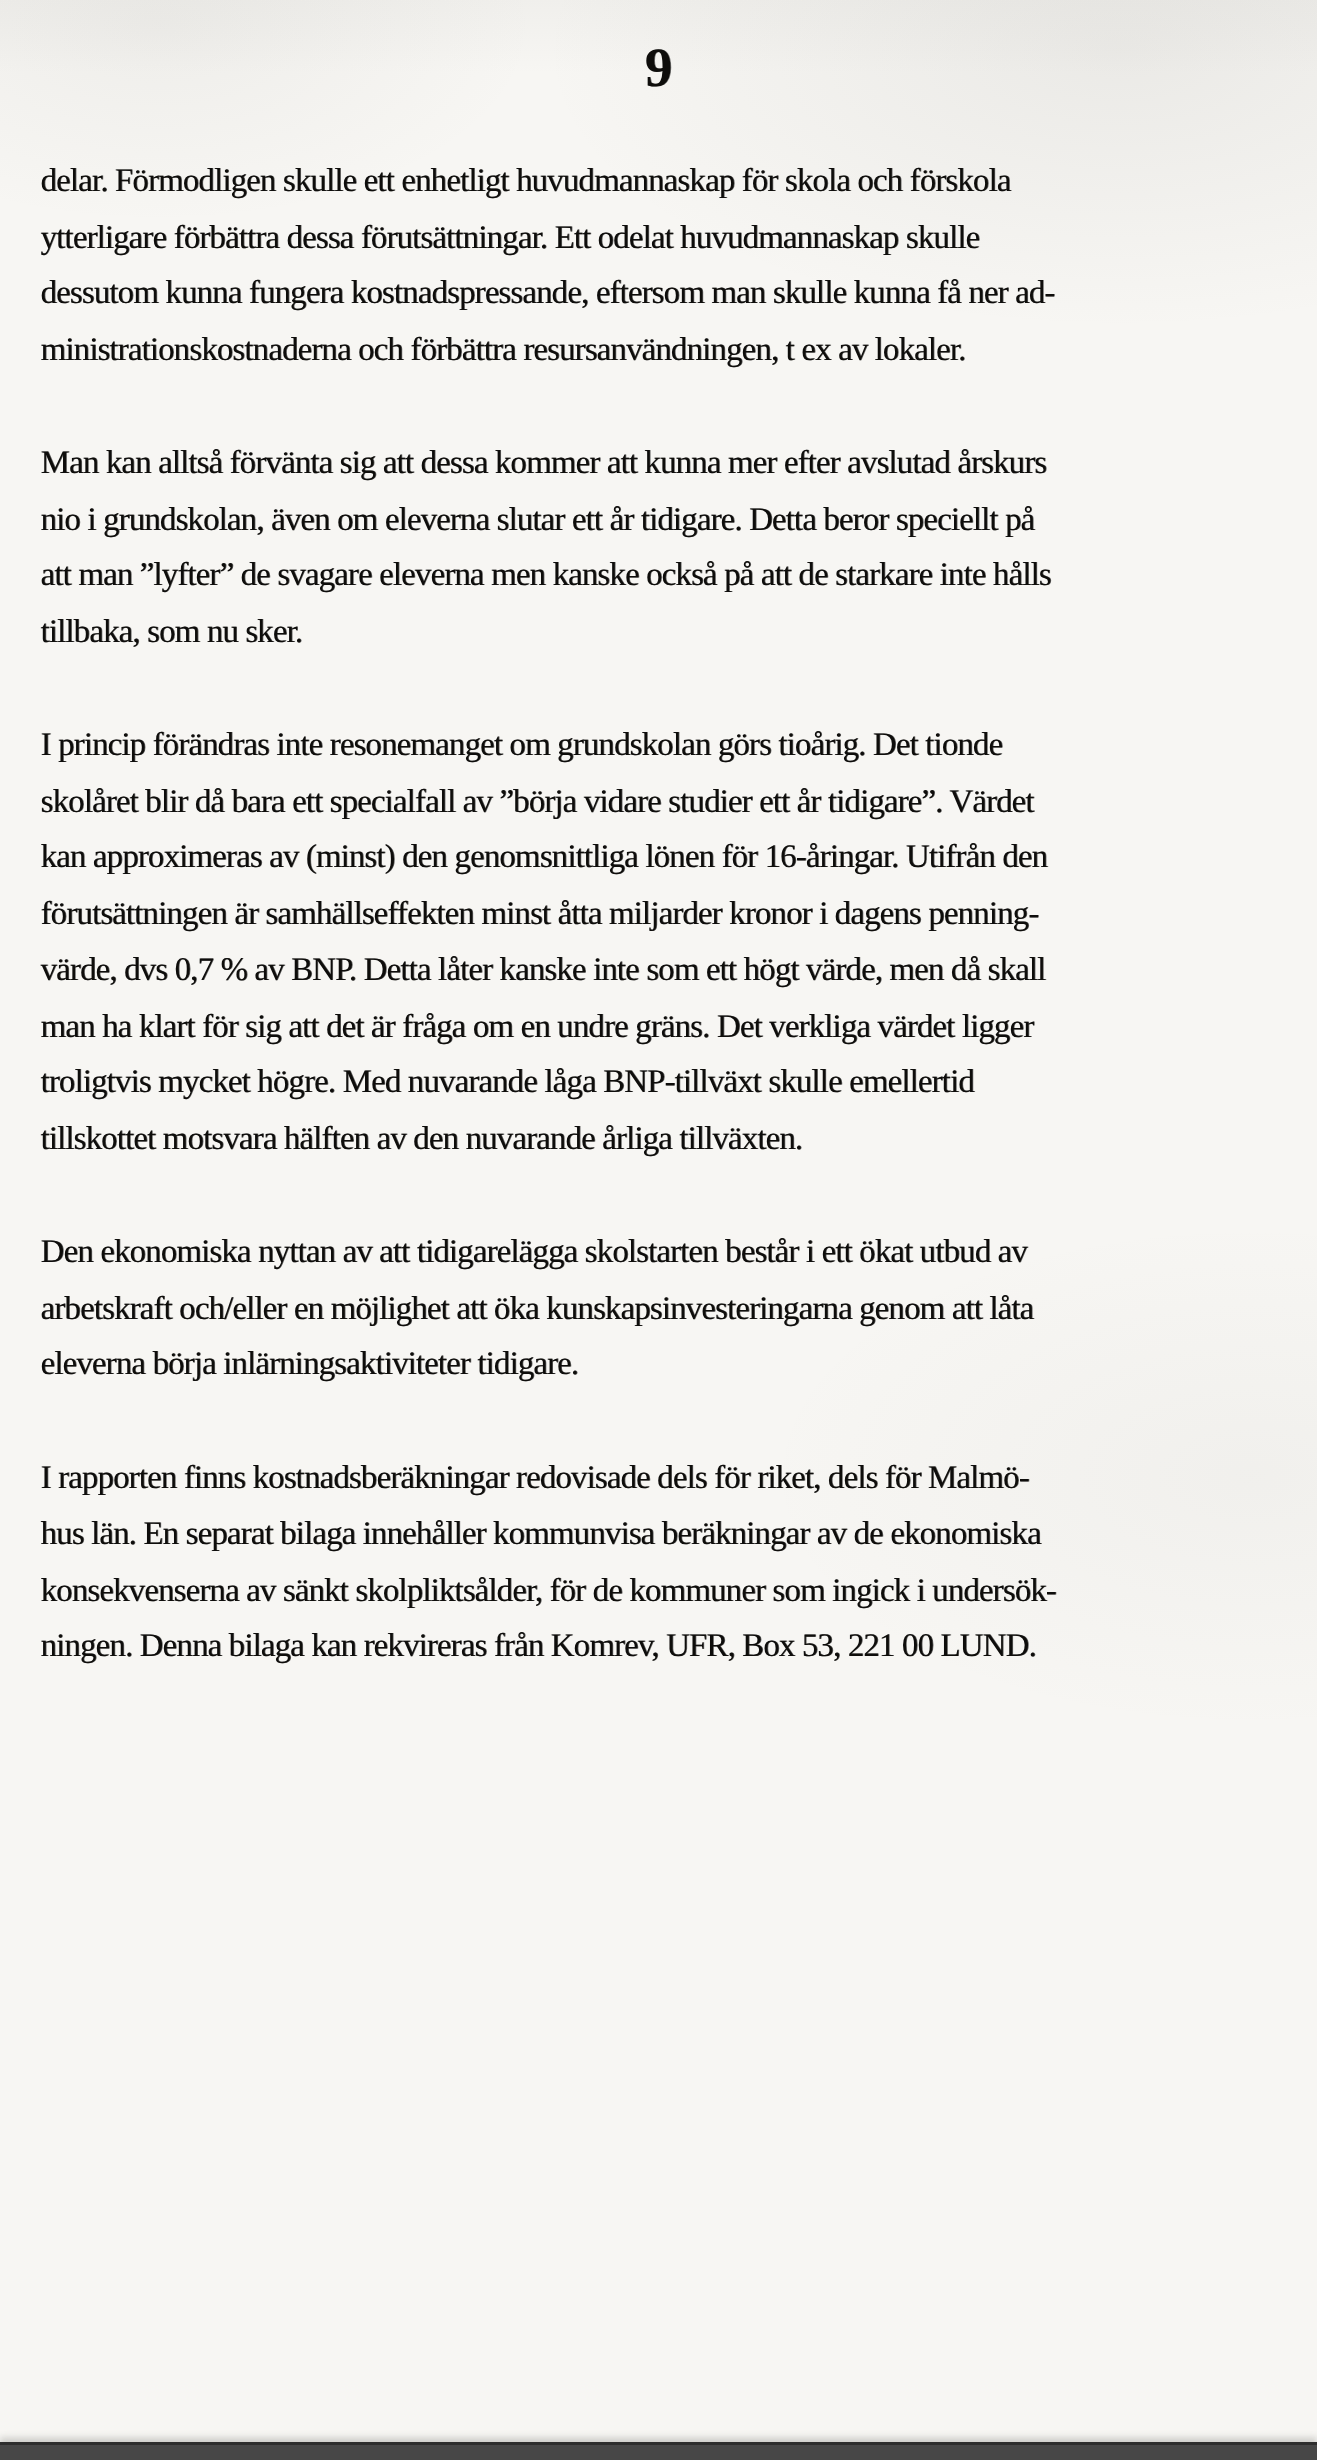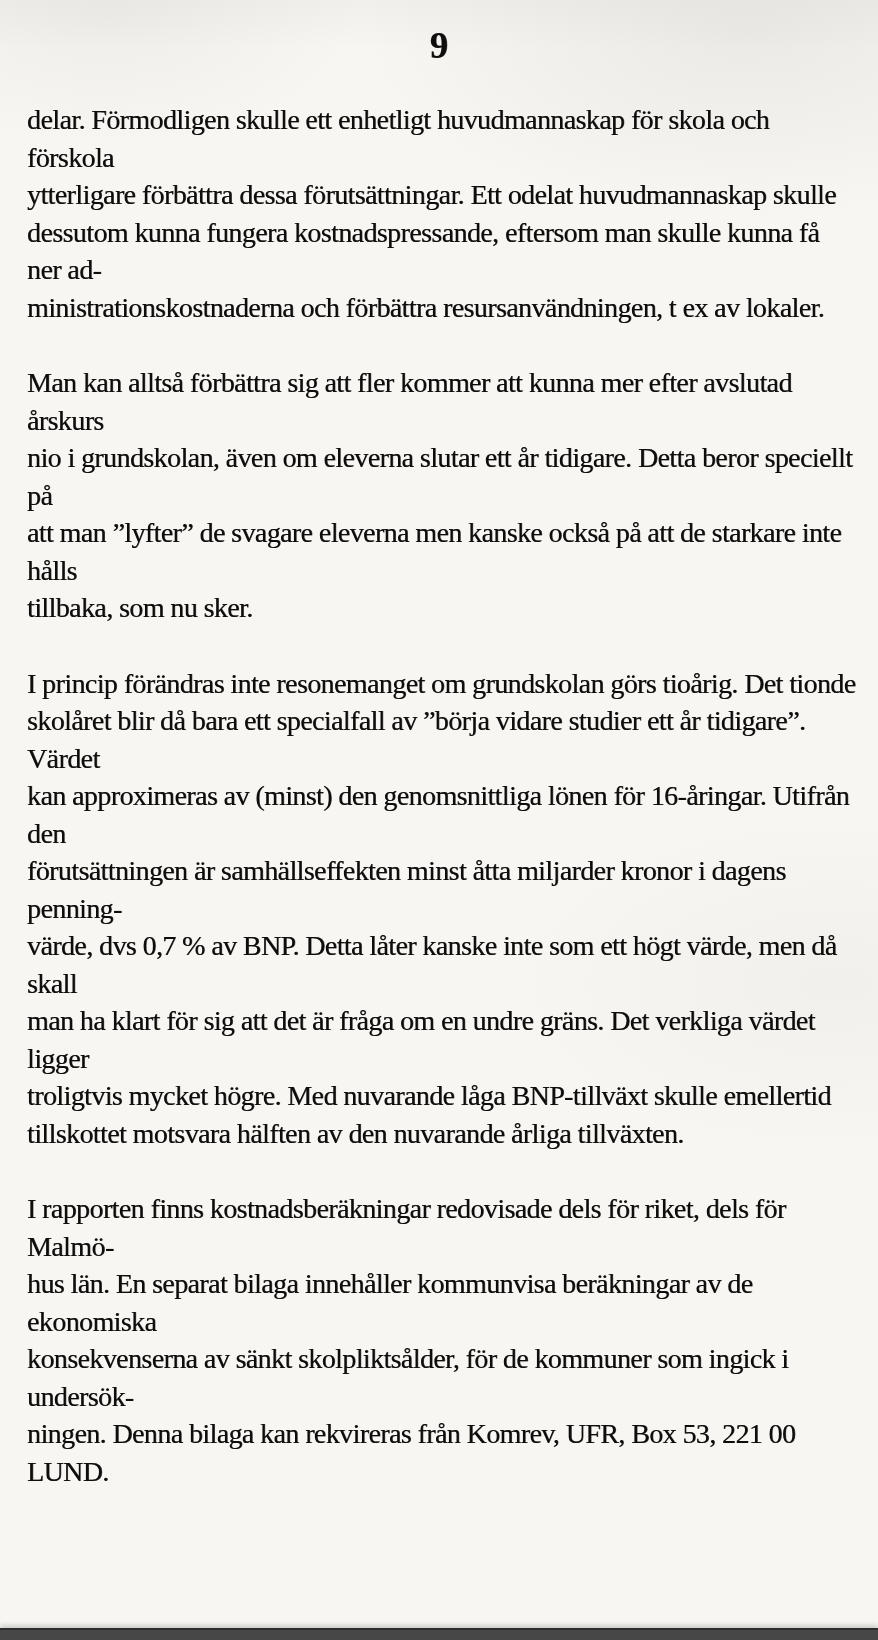--- a/index.html
+++ b/index.html
@@ -32,21 +32,21 @@
     text-shadow: 0.5px 0 0 rgba(0,0,0,0.5);
   }
   .text-block {
     position: absolute;
     top: 101px;
     left: 27px;
     width: 830px;
   }
   .para {
     margin: 0 0 38px 0;
-    font-size: 28px;
+    font-size: 22px;
     line-height: 37.5px;
     letter-spacing: -0.6px;
     white-space: pre-line;
     text-shadow: 0.5px 0 0 rgba(0,0,0,0.6);
   }
   .footer-bar {
     position: absolute;
     left: 0;
     bottom: 0;
     width: 878px;
@@ -61,32 +61,35 @@
 
 <div class="page">
 
   <div class="page-number">9</div>
 
   <div class="text-block">
     <p class="para">delar. Förmodligen skulle ett enhetligt huvudmannaskap för skola och förskola
 ytterligare förbättra dessa förutsättningar. Ett odelat huvudmannaskap skulle
 dessutom kunna fungera kostnadspressande, eftersom man skulle kunna få ner ad-
 ministrationskostnaderna och förbättra resursanvändningen, t ex av lokaler.</p>
-    <p class="para">Man kan alltså förbättra sig att fler kommer att kunna mer efter avslutad årskurs
+    <p class="para">Man kan alltså förvänta sig att dessa kommer att kunna mer efter avslutad årskurs
 nio i grundskolan, även om eleverna slutar ett år tidigare. Detta beror speciellt på
 att man ”lyfter” de svagare eleverna men kanske också på att de starkare inte hålls
 tillbaka, som nu sker.</p>
     <p class="para">I princip förändras inte resonemanget om grundskolan görs tioårig. Det tionde
 skolåret blir då bara ett specialfall av ”börja vidare studier ett år tidigare”. Värdet
 kan approximeras av (minst) den genomsnittliga lönen för 16-åringar. Utifrån den
 förutsättningen är samhällseffekten minst åtta miljarder kronor i dagens penning-
 värde, dvs 0,7 % av BNP. Detta låter kanske inte som ett högt värde, men då skall
 man ha klart för sig att det är fråga om en undre gräns. Det verkliga värdet ligger
 troligtvis mycket högre. Med nuvarande låga BNP-tillväxt skulle emellertid
 tillskottet motsvara hälften av den nuvarande årliga tillväxten.</p>
+    <p class="para">Den ekonomiska nyttan av att tidigarelägga skolstarten består i ett ökat utbud av
+arbetskraft och/eller en möjlighet att öka kunskapsinvesteringarna genom att låta
+eleverna börja inlärningsaktiviteter tidigare.</p>
     <p class="para">I rapporten finns kostnadsberäkningar redovisade dels för riket, dels för Malmö-
 hus län. En separat bilaga innehåller kommunvisa beräkningar av de ekonomiska
 konsekvenserna av sänkt skolpliktsålder, för de kommuner som ingick i undersök-
 ningen. Denna bilaga kan rekvireras från Komrev, UFR, Box 53, 221 00 LUND.</p>
   </div>
 
   <div class="footer-bar"></div>
 
 </div>
 

